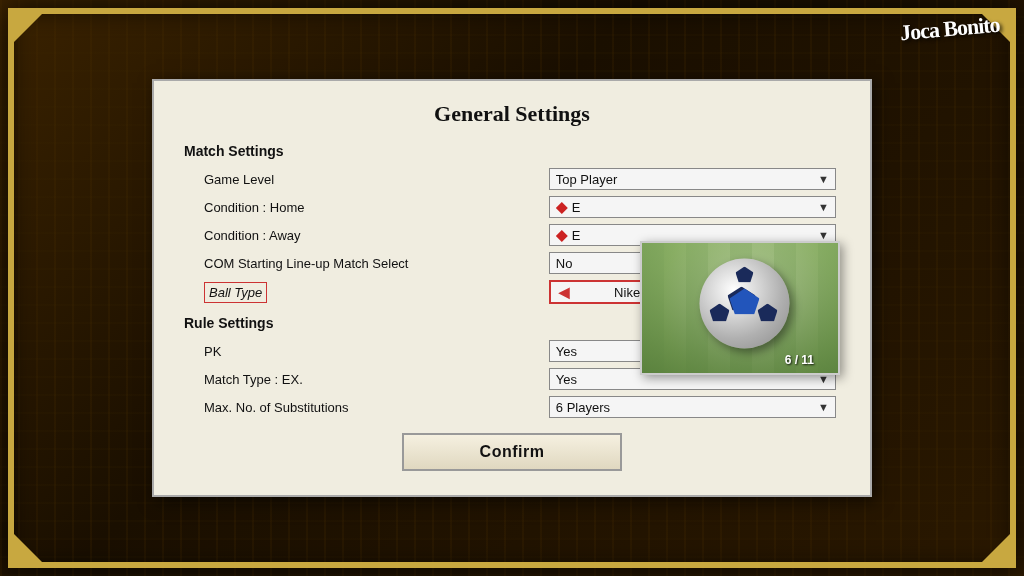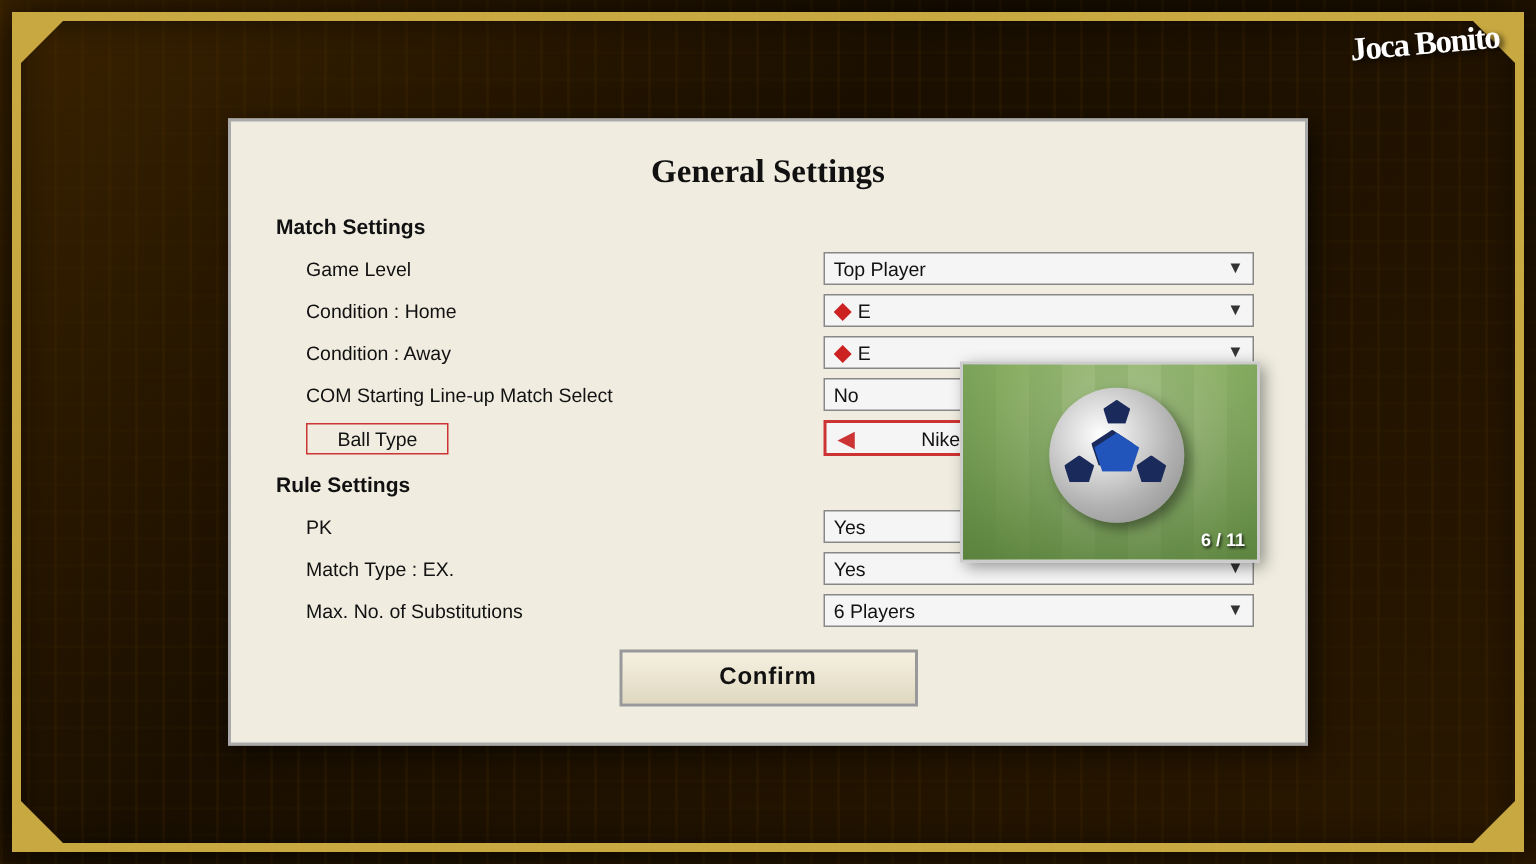--- a/index.html
+++ b/index.html
@@ -133,23 +133,24 @@
       color: #333;
       margin-left: 6px;
     }
 
     .ball-type-row td:first-child {
       background: #f0ede0;
     }
 
     .ball-type-row td:first-child .row-label {
       border: 1px solid #cc3333;
-      padding: 2px 20px;
+      padding: 2px 4px;
       display: inline-block;
       background: #f0ede0;
+      font-style: italic;
     }
 
     .ball-selector {
       display: flex;
       align-items: center;
       justify-content: space-between;
       background: #f5f5f5;
       border: 2px solid #cc3333;
       padding: 2px 8px;
       font-size: 13px;
@@ -165,21 +166,21 @@
 
     .ball-selector .arrow-right {
       color: #cc3333;
       font-weight: bold;
       font-size: 14px;
     }
 
     .confirm-btn {
       display: block;
       margin: 12px auto 0;
-      width: 199px;
+      width: 220px;
       padding: 8px 0;
       background: linear-gradient(180deg, #f5f0e0 0%, #e0d8c0 100%);
       border: 2px solid #999;
       font-size: 16px;
       font-weight: bold;
       color: #111;
       text-align: center;
       cursor: pointer;
       letter-spacing: 0.5px;
     }
@@ -249,21 +250,21 @@
 
     .ball-patch-4 {
       width: 20px; height: 18px;
       top: 45px; left: 58px;
       clip-path: polygon(50% 0%, 100% 38%, 82% 100%, 18% 100%, 0% 38%);
     }
 
     .ball-counter {
       position: absolute;
       bottom: 6px;
-      right: 8px;
+      right: 24px;
       font-size: 12px;
       color: #fff;
       font-weight: bold;
       text-shadow: 1px 1px 2px rgba(0,0,0,0.8);
       text-align: right;
     }
 
     
     .grass-line {
       position: absolute;

